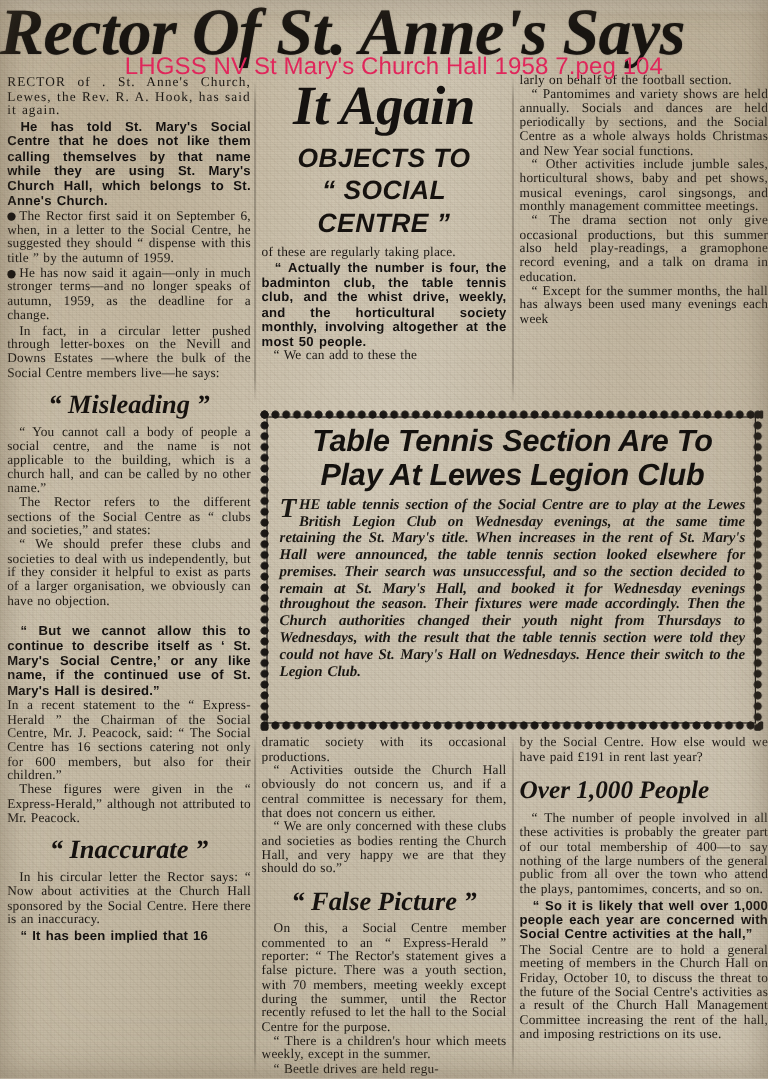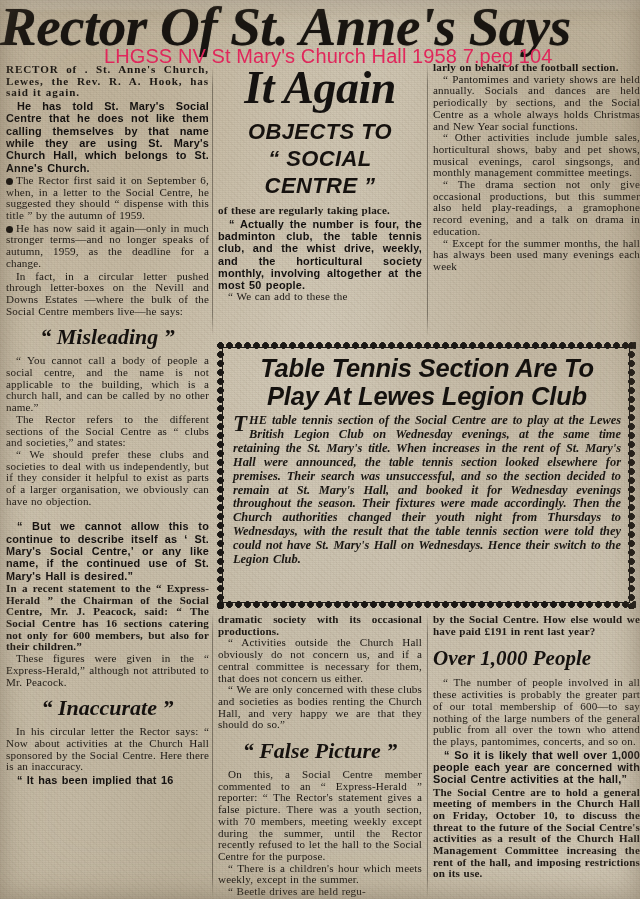--- a/index.html
+++ b/index.html
@@ -73,21 +73,21 @@
     font-family:"Liberation Serif",serif;
     font-size:11.1px;
     line-height:11.7px;
     text-align:justify;
     text-align-last:left;
     letter-spacing:.15px;
     word-spacing:.6px;
     color:#1c1814;
   }
   .bodytxt p{margin:0 0 0 0;text-indent:10px;}
-  .bodytxt p.noind{text-indent:0;font-weight:bold;}
+  .bodytxt p.noind{text-indent:0;}
   .bodytxt p.bul{text-indent:0;}
 
   .bold-lead{
     font-family:"Liberation Sans",sans-serif;
     font-weight:700;
     font-size:10.9px;
     line-height:12.3px;
     letter-spacing:.2px;
     word-spacing:1px;
     text-align:justify;
@@ -337,21 +337,21 @@
     </div>
 
     <div class="col clip" style="left:433px;top:614px;width:207px;height:283px;">
       <div class="bodytxt">
         <p class="noind">by the Social Centre. How else would we have paid £191 in rent last year?</p>
       </div>
 
       <div class="subhead-ro" style="margin:9px 0 6px 0;">Over 1,000 People</div>
 
       <div class="bodytxt">
-        <p>“ The number of people involved in all these activities is probably the greater part of our total membership of 600—to say nothing of the large numbers of the general public from all over the town who attend the plays, pantomimes, concerts, and so on.</p>
+        <p>“ The number of people involved in all these activities is probably the greater part of our total membership of 400—to say nothing of the large numbers of the general public from all over the town who attend the plays, pantomimes, concerts, and so on.</p>
       </div>
 
       <div class="bold-lead" style="margin-top:1px;">
         <p>“ So it is likely that well over 1,000 people each year are concerned with Social Centre activities at the hall,”</p>
       </div>
 
       <div class="bodytxt" style="margin-top:1px;">
         <p class="noind">The Social Centre are to hold a general meeting of members in the Church Hall on Friday, October 10, to discuss the threat to the future of the Social Centre's activities as a result of the Church Hall Management Committee increasing the rent of the hall, and imposing restrictions on its use.</p>
       </div>
     </div>

